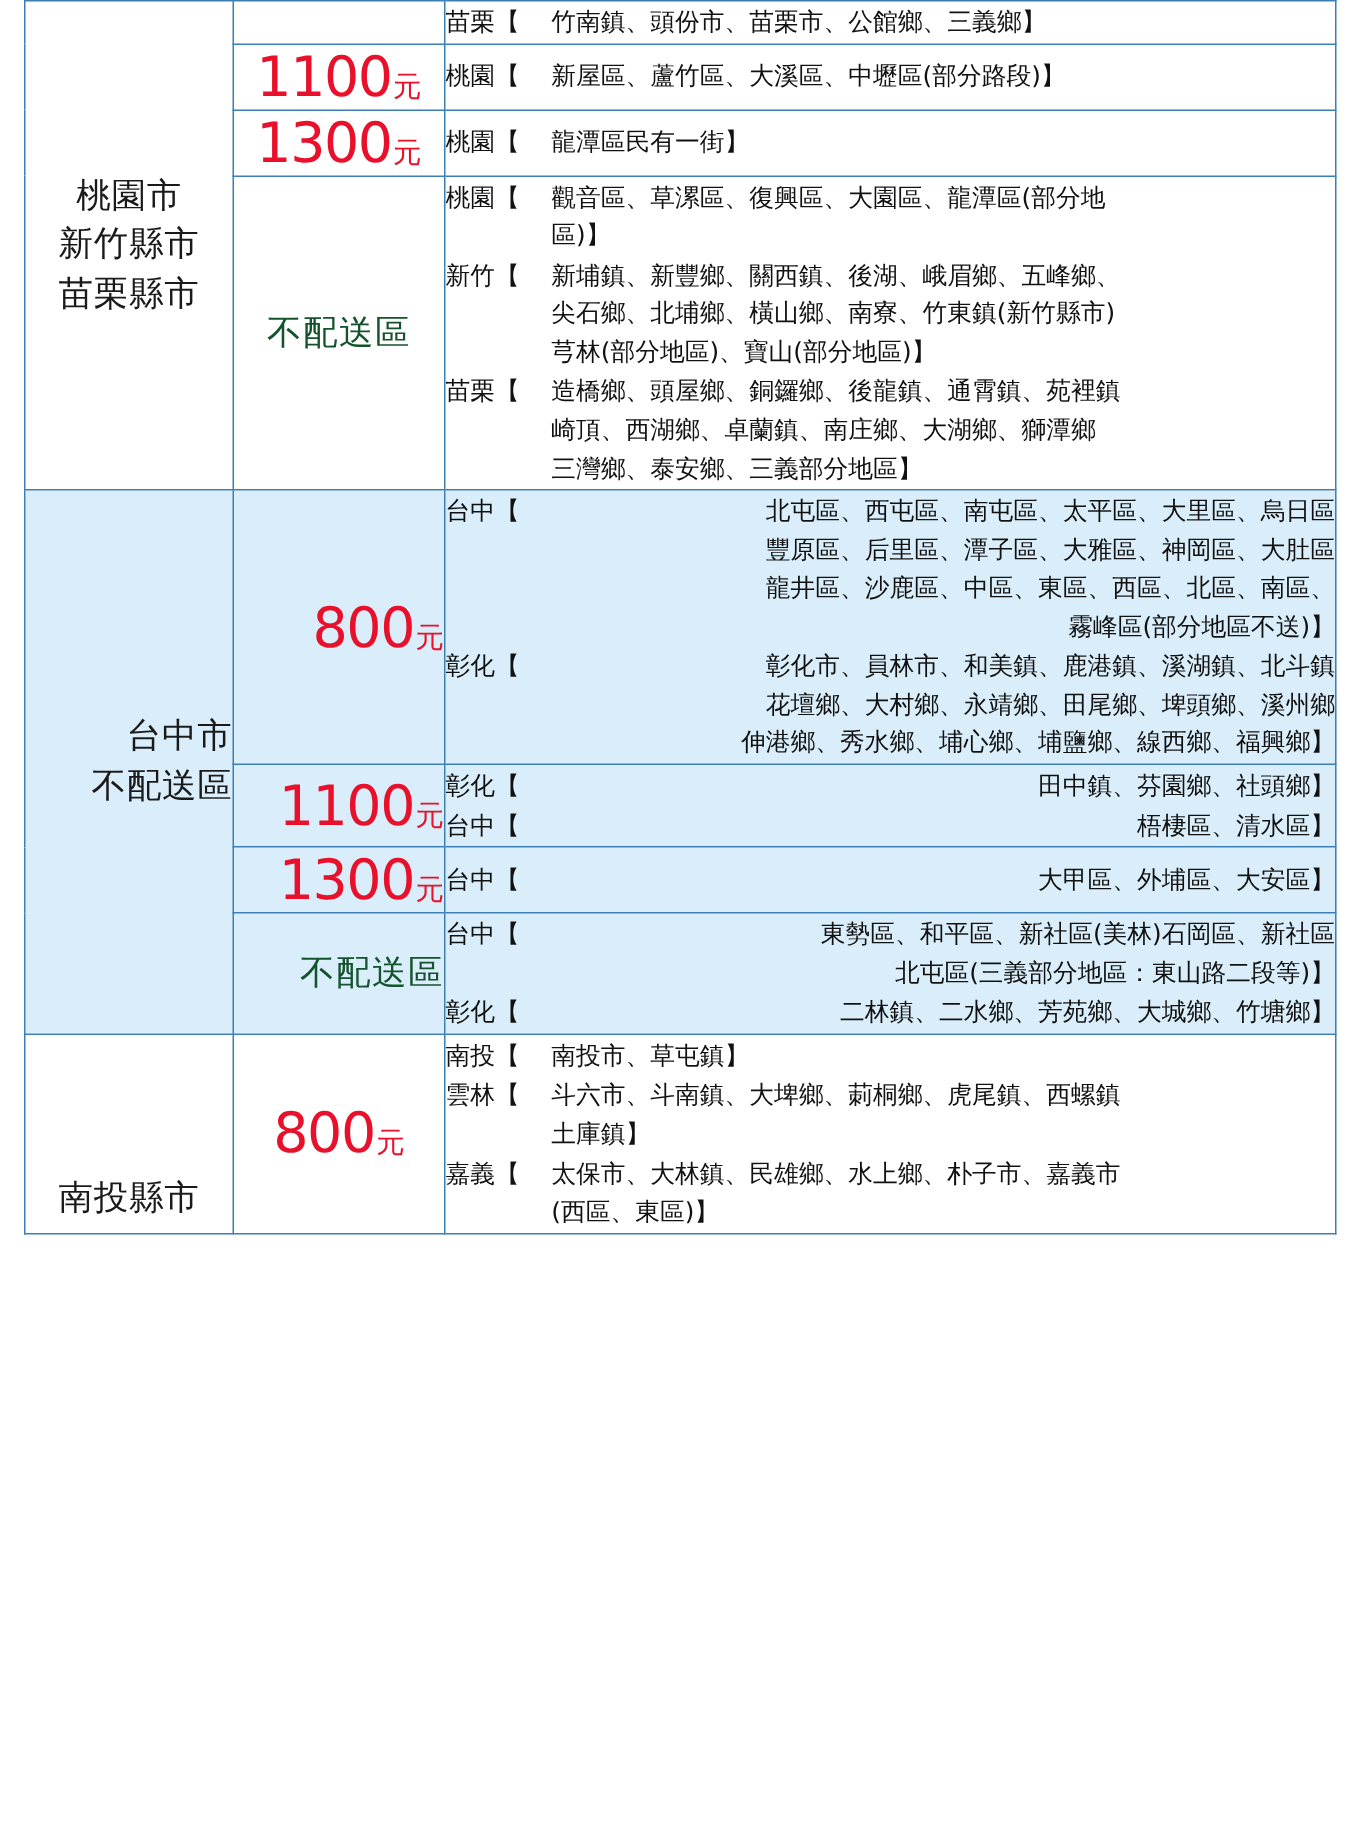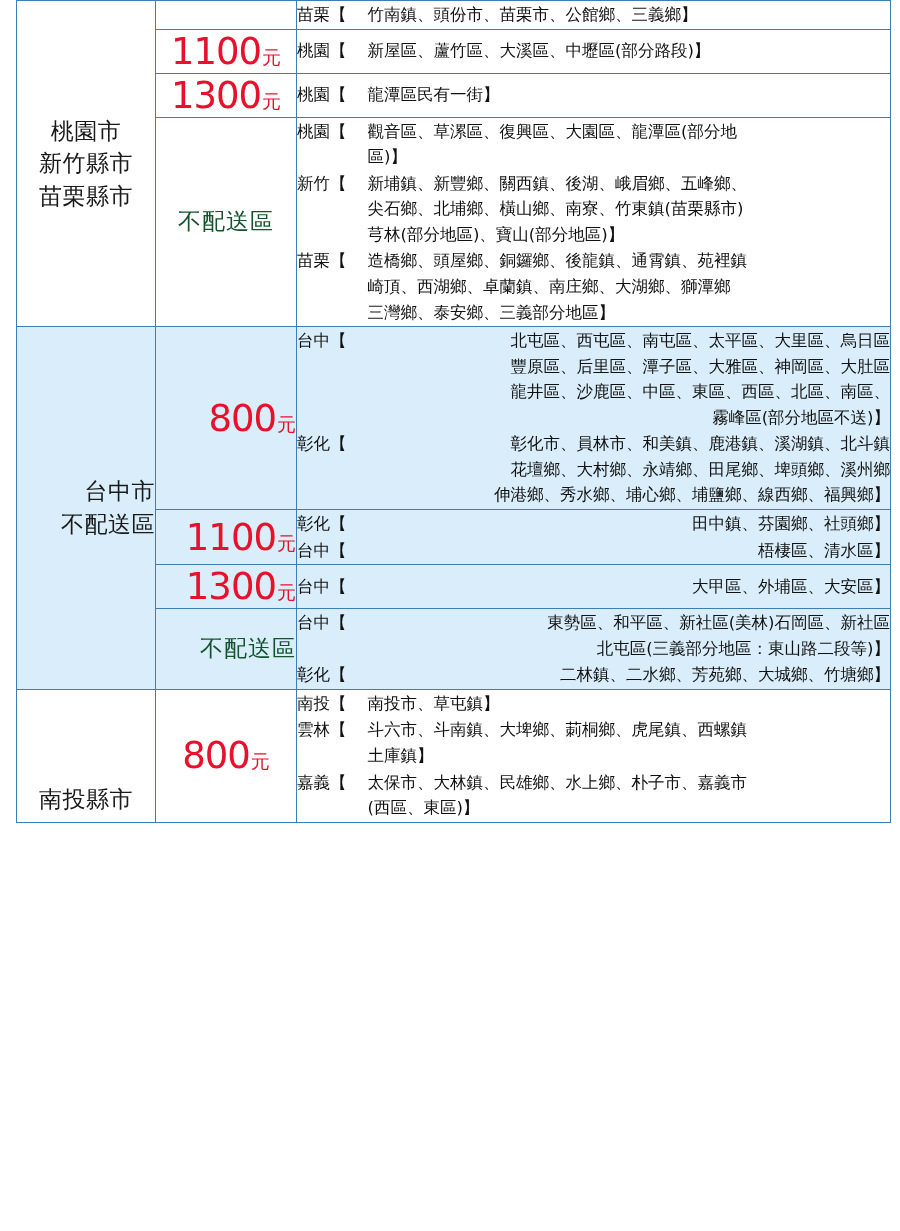--- a/index.html
+++ b/index.html
@@ -170,21 +170,21 @@
             <span class="pfx">桃園【</span>
             <span class="body">
               <span class="ln">觀音區、草漯區、復興區、大園區、龍潭區(部分地</span>
               <span class="ln">區)】</span>
             </span>
           </div>
           <div class="detail-line">
             <span class="pfx">新竹【</span>
             <span class="body">
               <span class="ln">新埔鎮、新豐鄉、關西鎮、後湖、峨眉鄉、五峰鄉、</span>
-              <span class="ln">尖石鄉、北埔鄉、橫山鄉、南寮、竹東鎮(苗栗縣市)</span>
+              <span class="ln">尖石鄉、北埔鄉、橫山鄉、南寮、竹東鎮(新竹縣市)</span>
               <span class="ln">芎林(部分地區)、寶山(部分地區)】</span>
             </span>
           </div>
           <div class="detail-line">
             <span class="pfx">苗栗【</span>
             <span class="body">
               <span class="ln">造橋鄉、頭屋鄉、銅鑼鄉、後龍鎮、通霄鎮、苑裡鎮</span>
               <span class="ln">崎頂、西湖鄉、卓蘭鎮、南庄鄉、大湖鄉、獅潭鄉</span>
               <span class="ln">三灣鄉、泰安鄉、三義部分地區】</span>
             </span>

